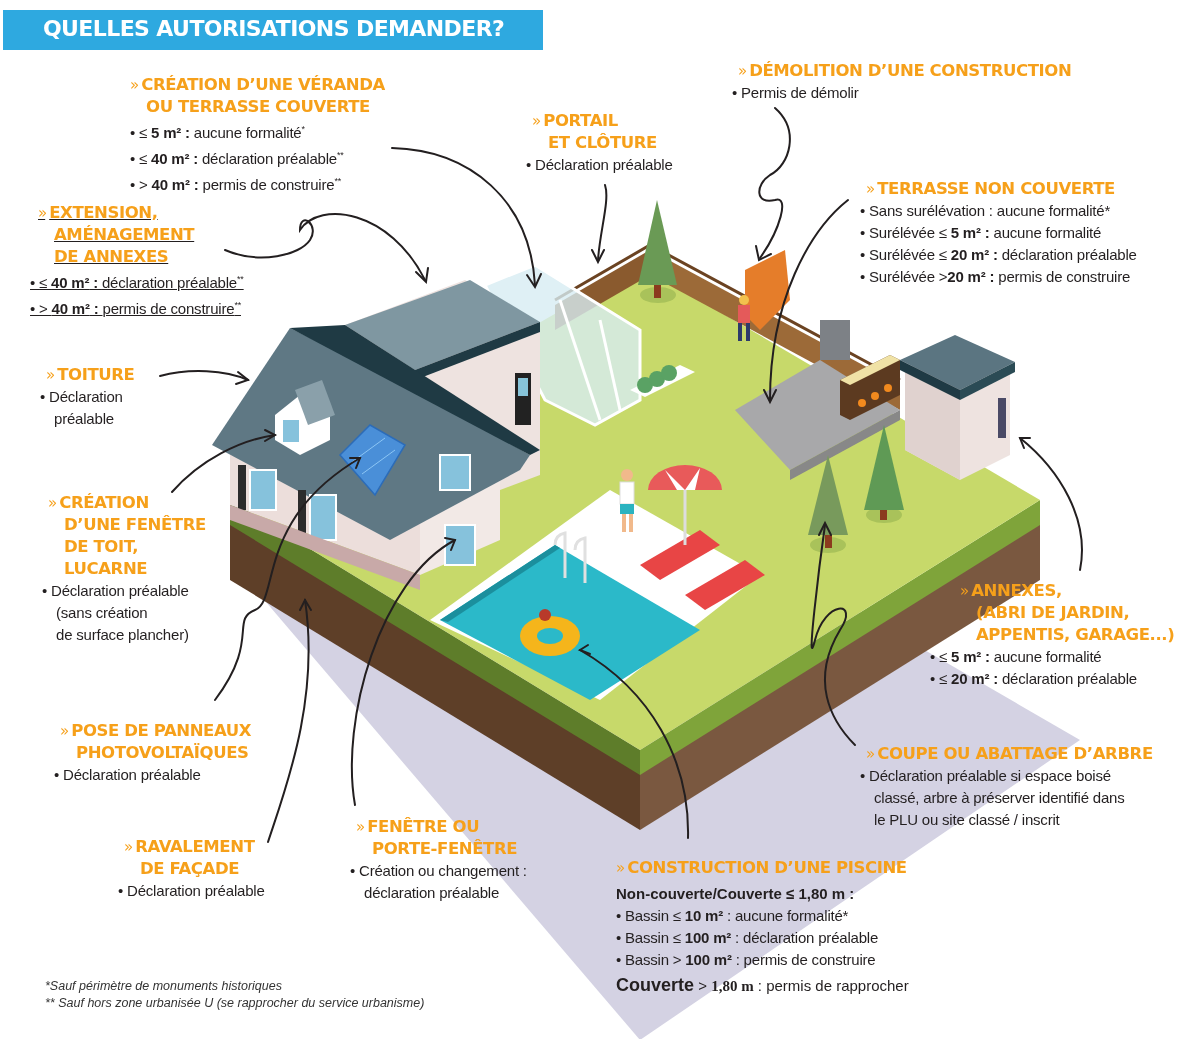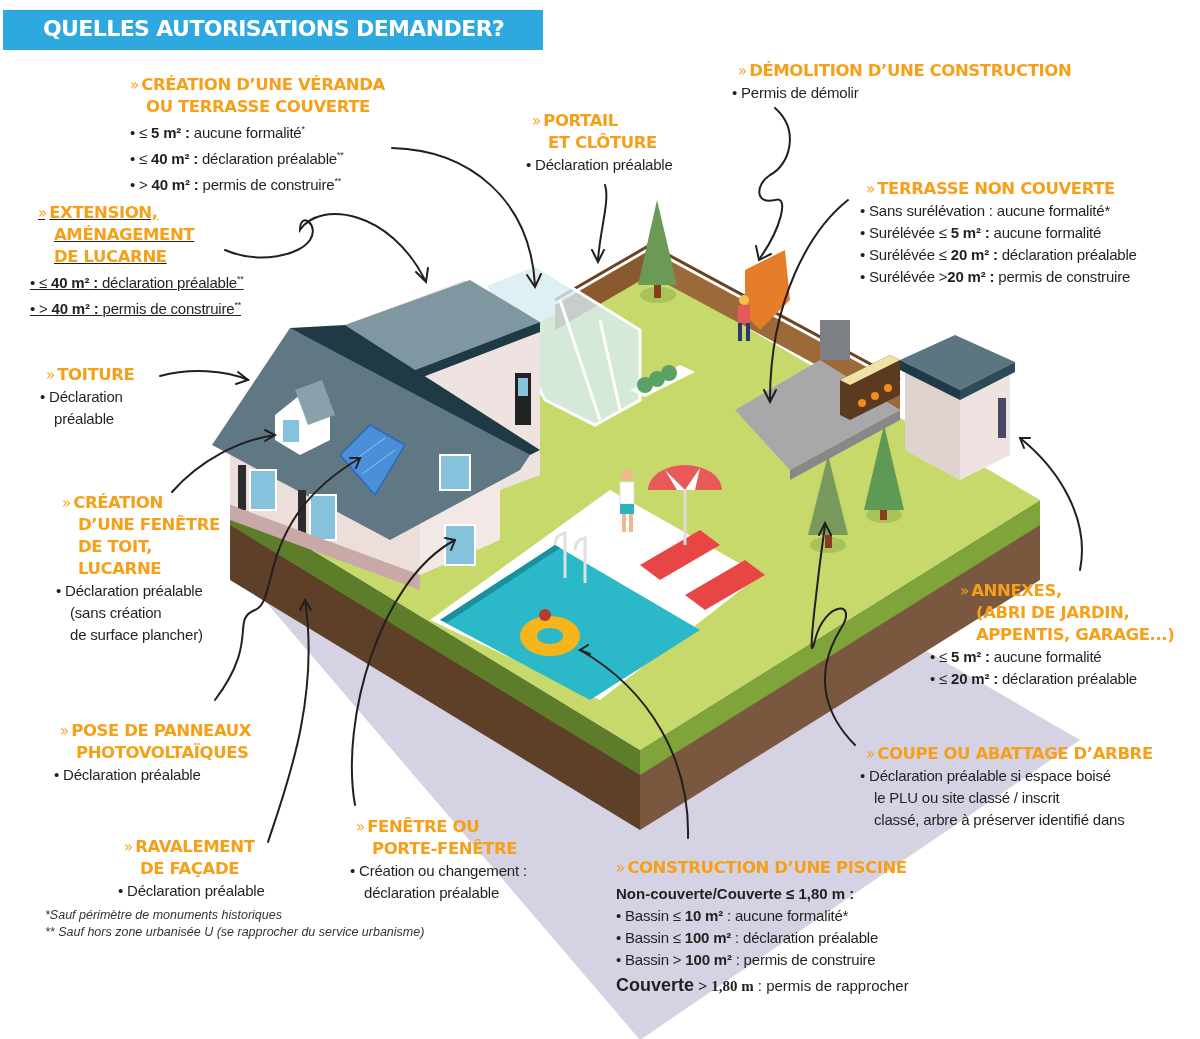--- a/index.html
+++ b/index.html
@@ -32,21 +32,21 @@
     font-family: "Liberation Sans", "DejaVu Sans", sans-serif;
     font-size: 15px; line-height: 22px; color: #231f20; white-space: nowrap;
     letter-spacing: -0.2px;
   }
   .items li .b { font-weight: bold; }
   .items li sup { font-size: 9px; }
   .sub { display: block; padding-left: 14px; }
   .subhead { font-family: "Liberation Sans", sans-serif; font-weight: bold; font-size: 15px; line-height: 22px; white-space: nowrap; }
 
   .footnotes {
-    position: absolute; left: 45px; top: 907px;
+    position: absolute; left: 45px; top: 978px;
     font-family: "Liberation Sans", sans-serif; font-style: italic; font-size: 12.5px;
     line-height: 17px; color: #333333;
   }
 </style>
 </head>
 <body>
 
 <svg class="illustration" viewBox="0 0 1200 1039" xmlns="http://www.w3.org/2000/svg">
 
   <polygon points="230,560 640,1040 1080,740 700,520" fill="#d4d2e3"></polygon>
@@ -241,38 +241,38 @@
     <li>• <span>≤ </span><span class="b">5 m²</span><span class="b"> : </span><span>aucune formalité</span><sup>*</sup></li>
     <li>• <span>≤ </span><span class="b">40 m²</span><span class="b"> : </span><span>déclaration préalable</span><sup>**</sup></li>
     <li>• <span>&gt; </span><span class="b">40 m²</span><span class="b"> : </span><span>permis de construire</span><sup>**</sup></li>
   </ul>
 </div>
 
 <div class="block" style="left:38px; top:202px;text-decoration:underline;">
   <div class="heading">
     <span class="chev">»</span><span>EXTENSION,</span>
     <span class="indent">AMÉNAGEMENT</span>
-    <span class="indent">DE LUCARNE</span>
+    <span class="indent">DE ANNEXES</span>
   </div>
   <ul class="items" style="margin-left:-8px;">
     <li>• <span>≤ </span><span class="b">40 m²</span><span class="b"> : </span><span>déclaration préalable</span><sup>**</sup></li>
     <li>• <span>&gt; </span><span class="b">40 m²</span><span class="b"> : </span><span>permis de construire</span><sup>**</sup></li>
   </ul>
 </div>
 
 <div class="block" style="left:46px; top:364px;">
   <div class="heading">
     <span class="chev">»</span><span>TOITURE</span>
   </div>
   <ul class="items" style="margin-left:-6px;">
     <li>• <span>Déclaration</span><span class="sub">préalable</span></li>
   </ul>
 </div>
 
-<div class="block" style="left:62px; top:492px;">
+<div class="block" style="left:48px; top:492px;">
   <div class="heading">
     <span class="chev">»</span><span>CRÉATION</span>
     <span class="indent">D’UNE FENÊTRE</span>
     <span class="indent">DE TOIT,</span>
     <span class="indent">LUCARNE</span>
   </div>
   <ul class="items" style="margin-left:-6px;">
     <li>• <span>Déclaration préalable</span><span class="sub">(sans création</span><span class="sub">de surface plancher)</span></li>
   </ul>
 </div>
@@ -348,21 +348,21 @@
     <li>• <span>≤ </span><span class="b">5 m²</span><span class="b"> : </span><span>aucune formalité</span></li>
     <li>• <span>≤ </span><span class="b">20 m²</span><span class="b"> : </span><span>déclaration préalable</span></li>
   </ul>
 </div>
 
 <div class="block" style="left:866px; top:743px;">
   <div class="heading">
     <span class="chev">»</span><span>COUPE OU ABATTAGE D’ARBRE</span>
   </div>
   <ul class="items" style="margin-left:-6px;">
-    <li>• <span>Déclaration préalable si espace boisé</span><span class="sub">le PLU ou site classé / inscrit</span><span class="sub">classé, arbre à préserver identifié dans</span></li>
+    <li>• <span>Déclaration préalable si espace boisé</span><span class="sub">classé, arbre à préserver identifié dans</span><span class="sub">le PLU ou site classé / inscrit</span></li>
   </ul>
 </div>
 
 <div class="block" style="left:616px; top:857px;">
   <div class="heading">
     <span class="chev">»</span><span>CONSTRUCTION D’UNE PISCINE</span>
   </div>
   <div class="subhead" style="margin-top:4px;">
     <span>Non-couverte/Couverte ≤ </span><span>1,80 m :</span>
   </div>

